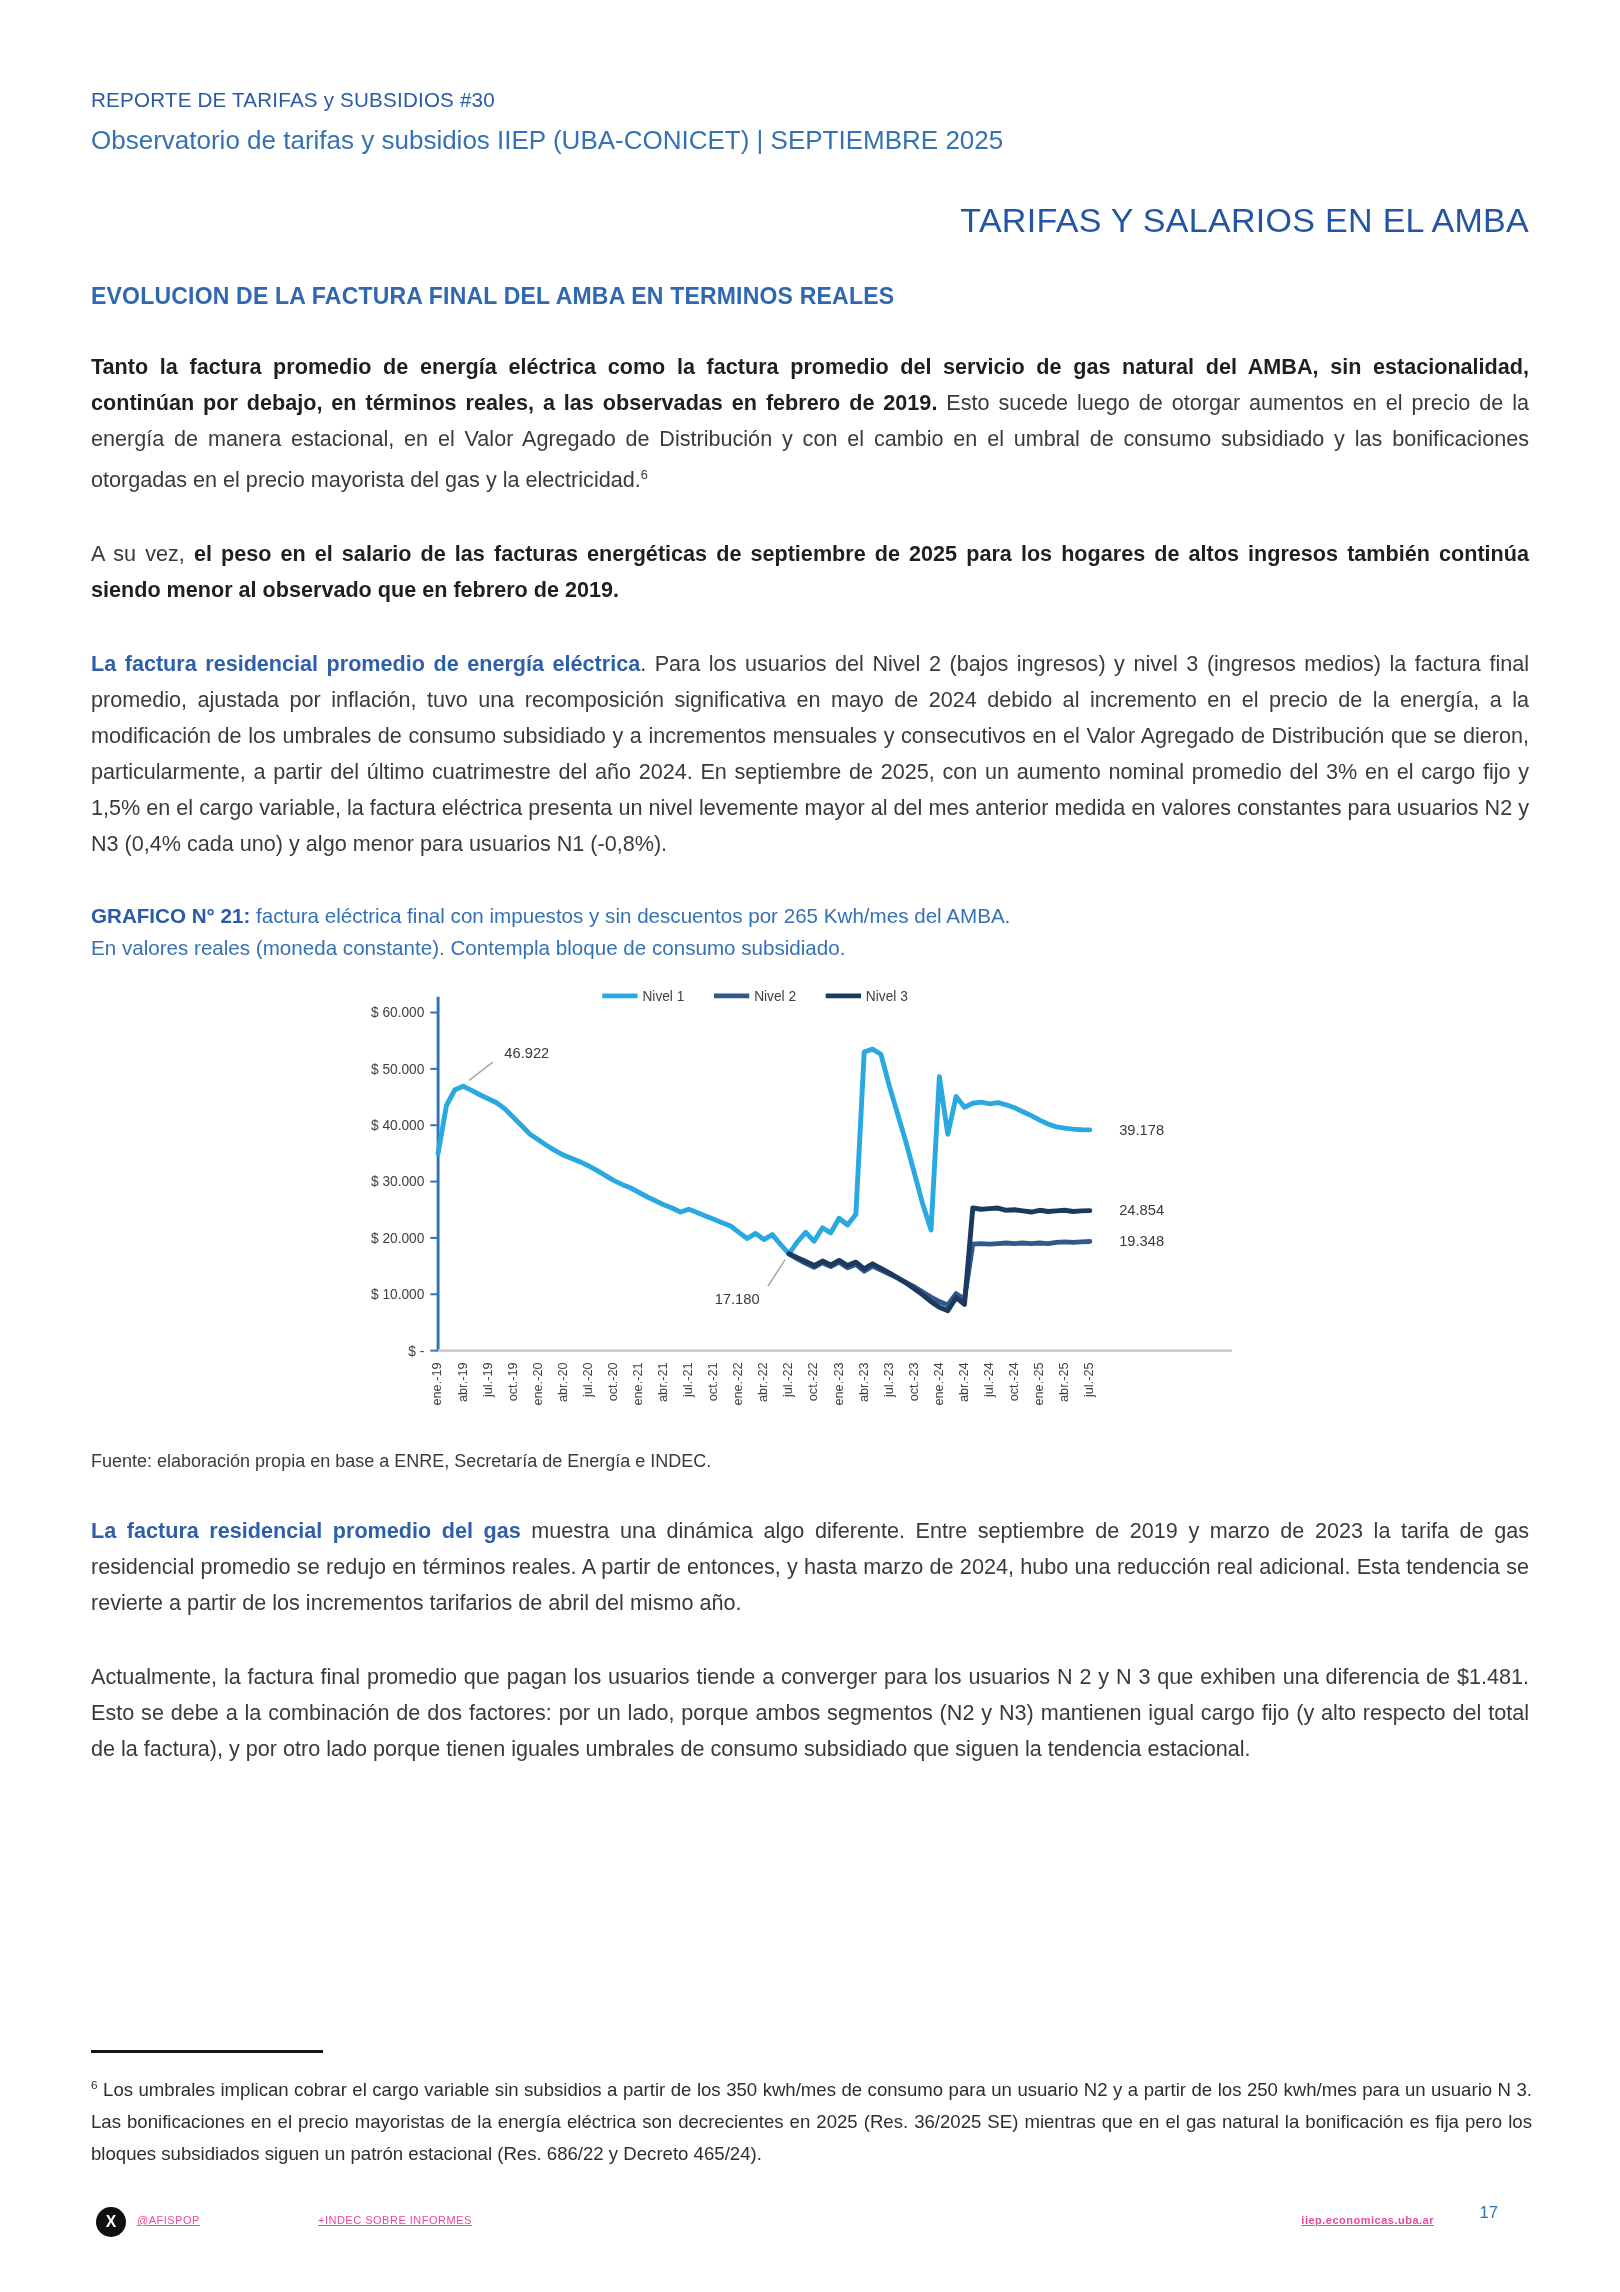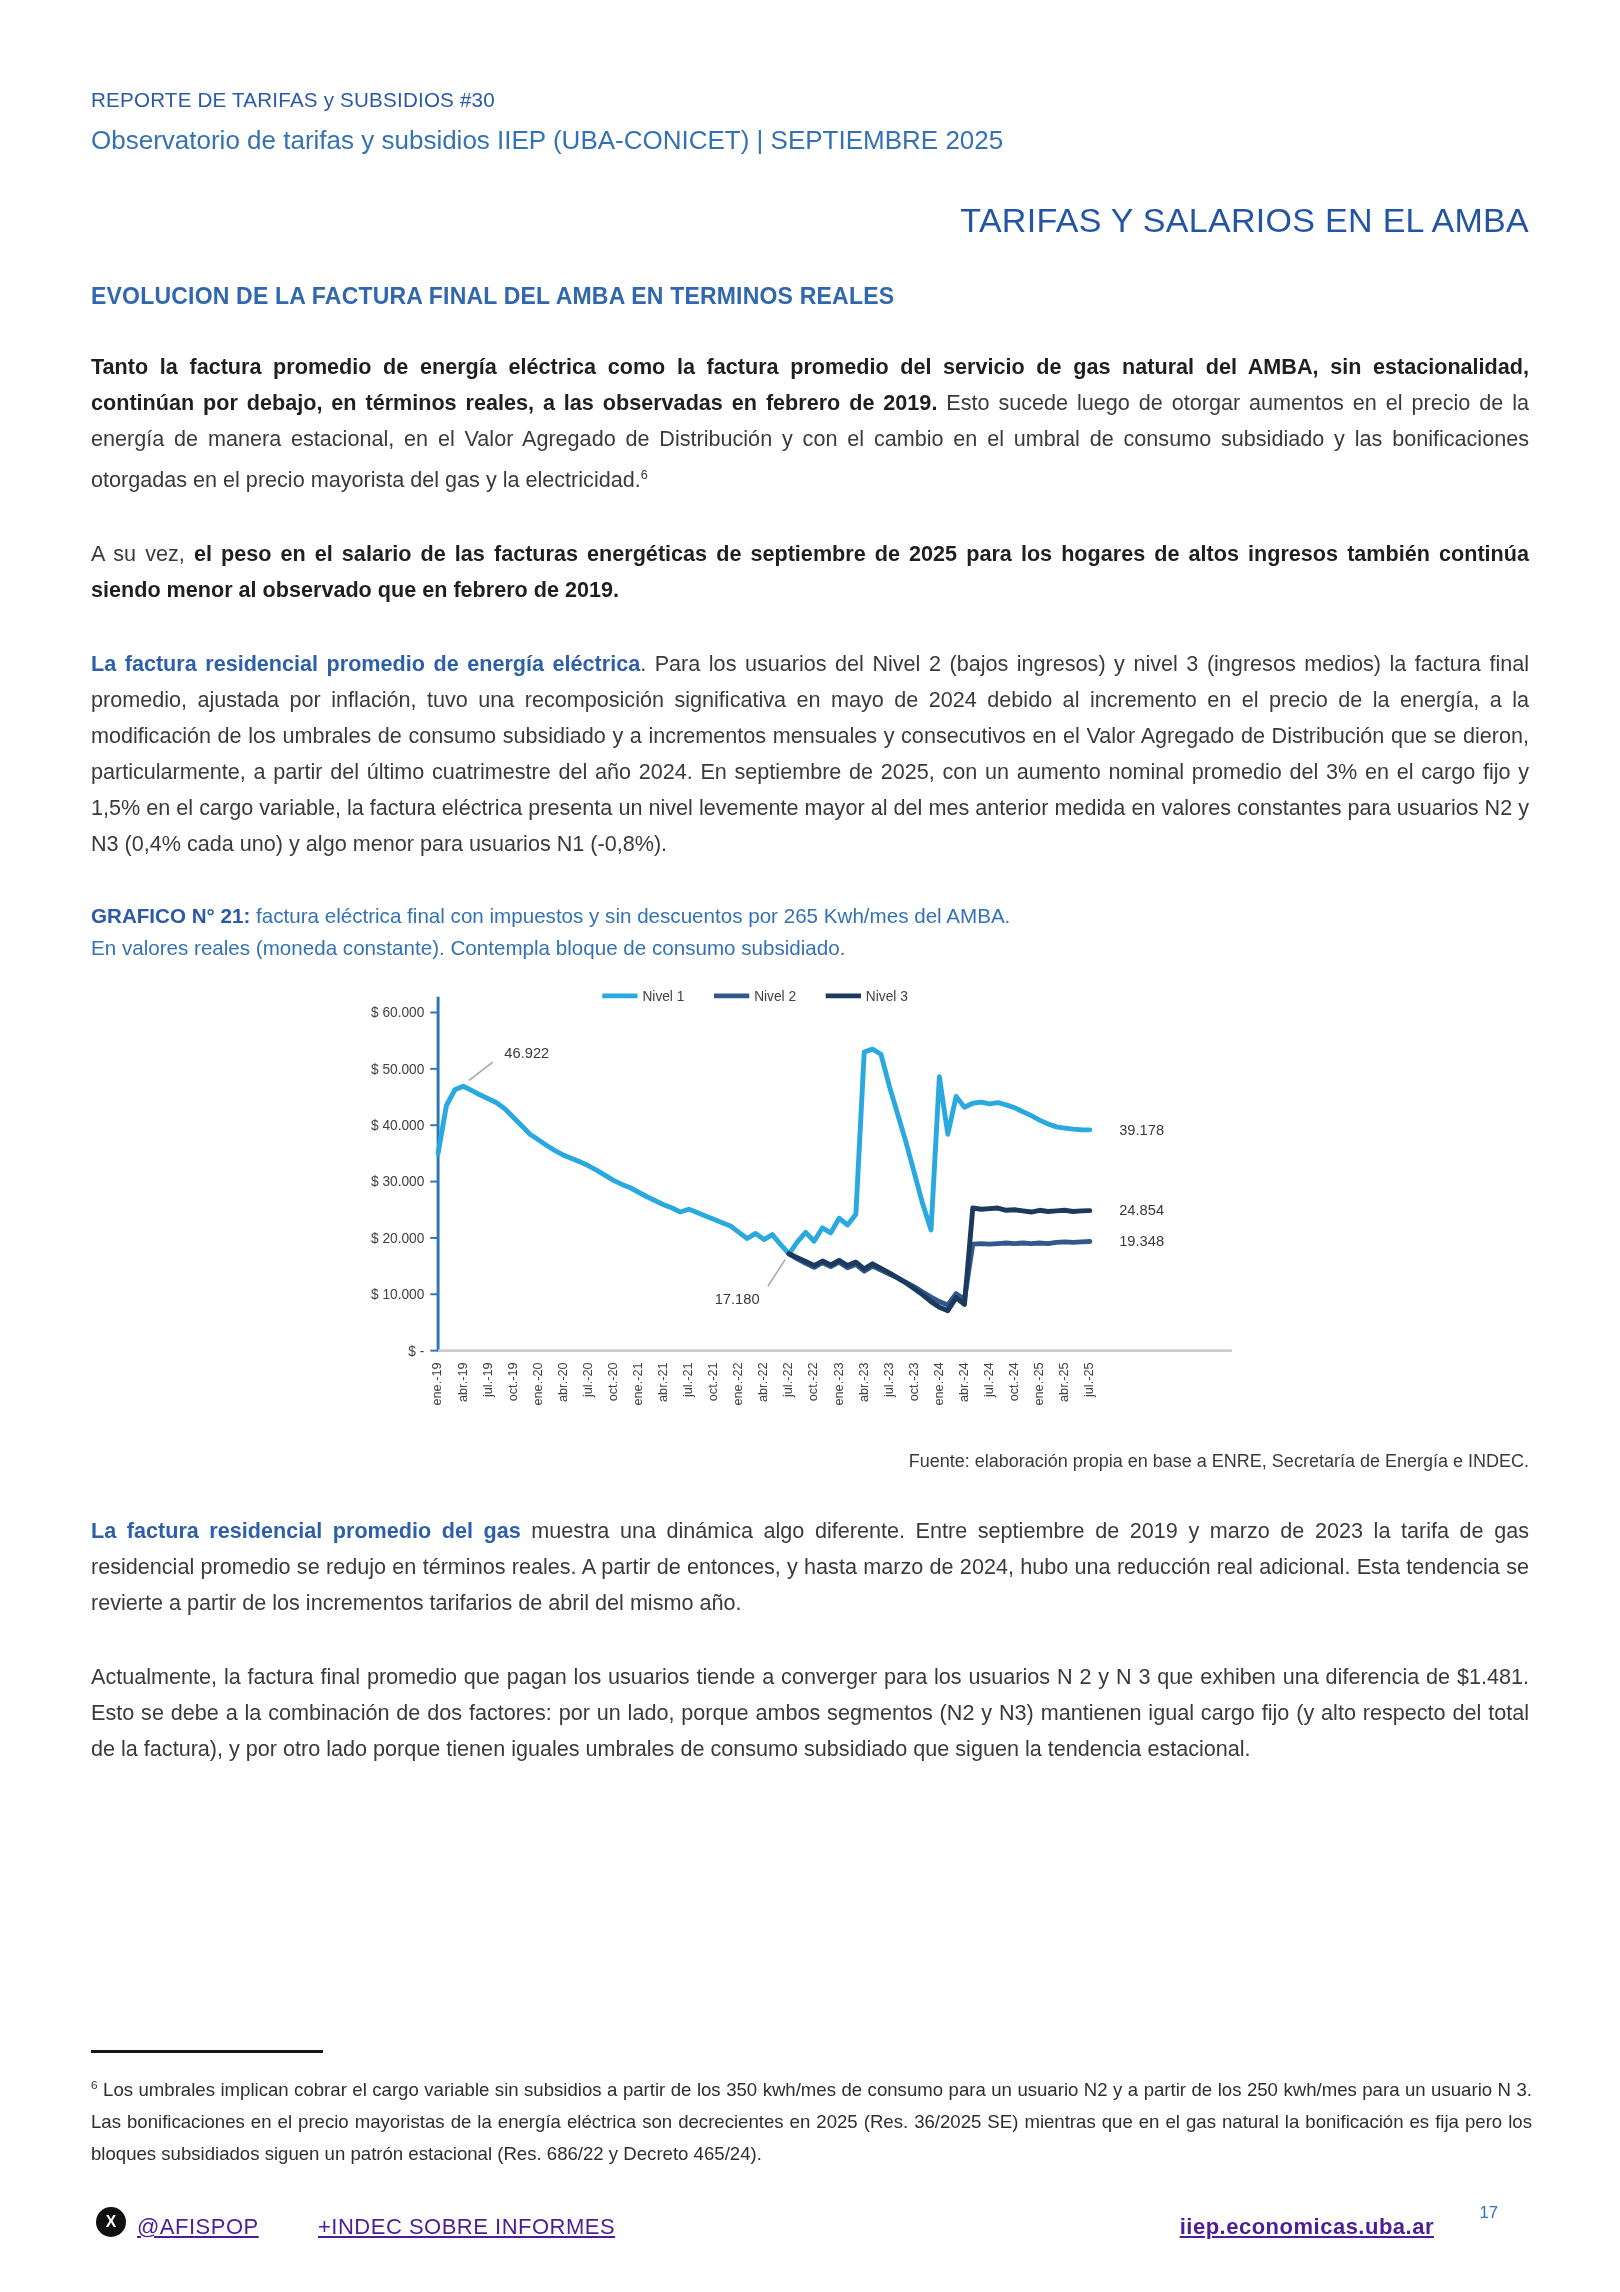--- a/index.html
+++ b/index.html
@@ -14,30 +14,30 @@
   h1 { font-size:34px; font-weight:normal; color:#2355A4; margin:45px 0 0 0; letter-spacing:0.3px;text-align:right; }
   h2 { font-size:23px; font-weight:bold; color:#3067AF; margin:43px 0 39px 0; letter-spacing:0.2px; }
   p.body { font-size:21.6px; line-height:36px; text-align:justify; margin:0 0 38px 0; }
   .black { color:#1f1f1f; }
   .bluebold { color:#2E5FA9; font-weight:bold; }
   sup { font-size:12.7px; }
   .chart-caption { text-align:left; color:#3572B4; font-size:20.6px; line-height:32px; margin:3.9px 0 13.7px 0; }
   .chart-caption strong { color:#2B5AA6; }
   .chart-wrap { width:931px; margin:0 auto; }
   svg text { font-family:"Liberation Sans", sans-serif; }
-  .source { text-align:right; font-size:18px; color:#3a3a3a; margin:5.9px 0 41px 0; }
+  .source { text-align:left; font-size:18px; color:#3a3a3a; margin:5.9px 0 41px 0; }
   .footnote { position:absolute; left:91px; right:88px; top:2050px; }
   .footnote-rule { width:232px; height:2.9px; background:#161616; margin-bottom:15.7px; }
   .footnote-text { font-size:18.6px; line-height:32px; text-align:justify; color:#2e2e2e; margin:0; }
   .footnote-text sup { font-size:11.8px; }
   .footer { position:absolute; left:91px; right:88px; top:2207px; height:41px; }
   .x-badge { position:absolute; left:4.9px; top:0; width:30px; height:30px; border-radius:50%;
     background:#101010; color:#ffffff; font-weight:bold; font-size:15.7px;
     display:flex; align-items:center; justify-content:center; }
-  .flink { position:absolute; color:#4c1d95; font-size:22px; text-decoration:underline;
+  .flink { position:absolute; color:#ec4899; font-size:11px; text-decoration:underline;
     letter-spacing:0.5px; white-space:nowrap; }
   .handle { left:46px; top:6.9px; }
   .info { left:227px; top:6.9px; }
   .site { right:98px; top:6.9px; font-weight:bold; }
   .pagenum { position:absolute; right:34px; top:-3.9px; color:#2E74B5; font-size:16.7px; }
 </style>
 </head>
 <body>
 
 <div class="page">

